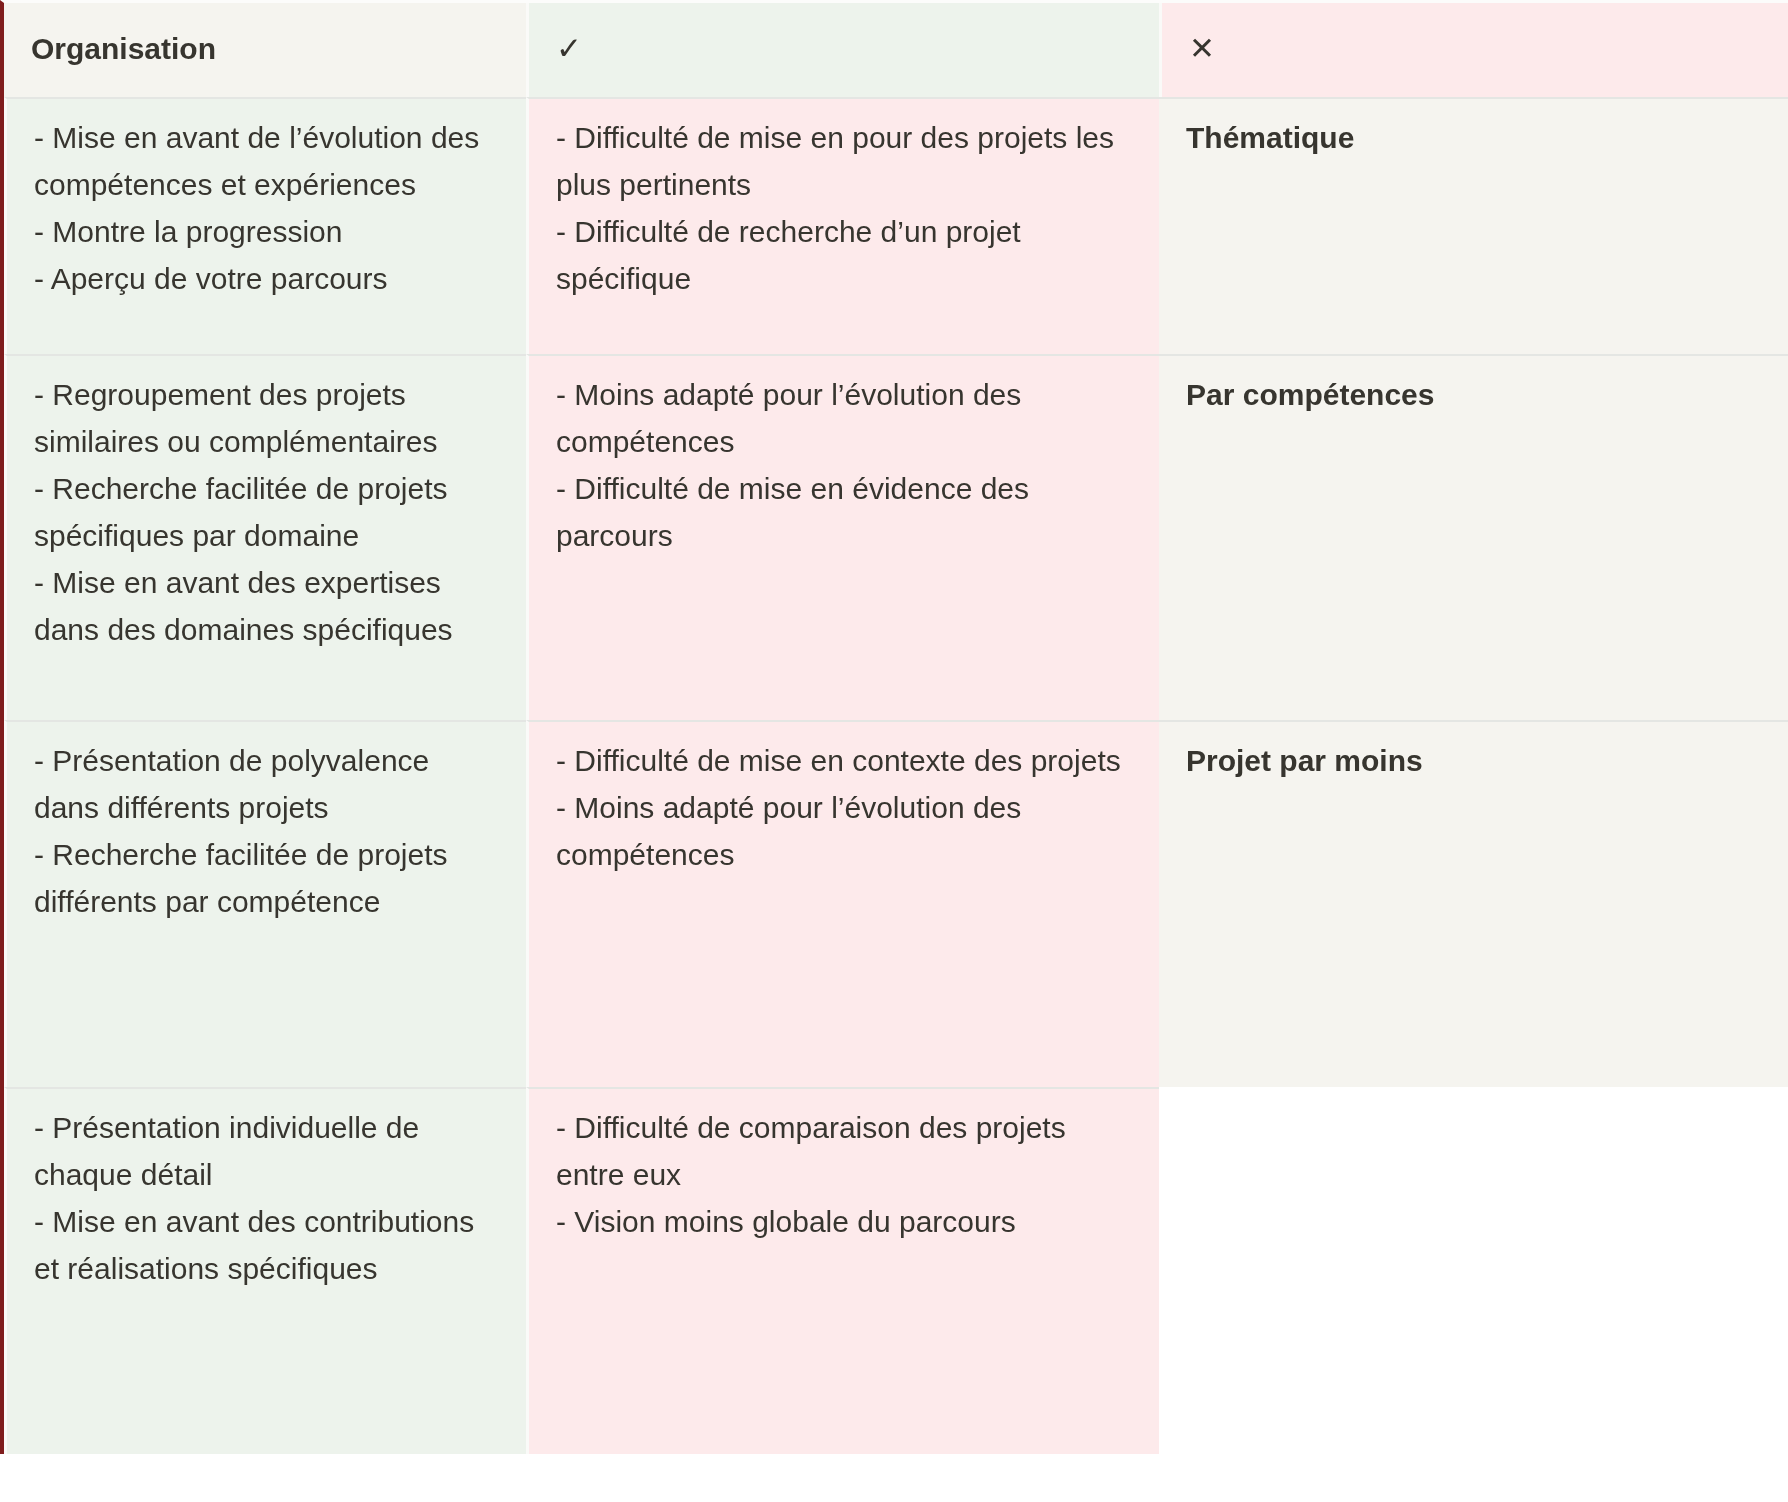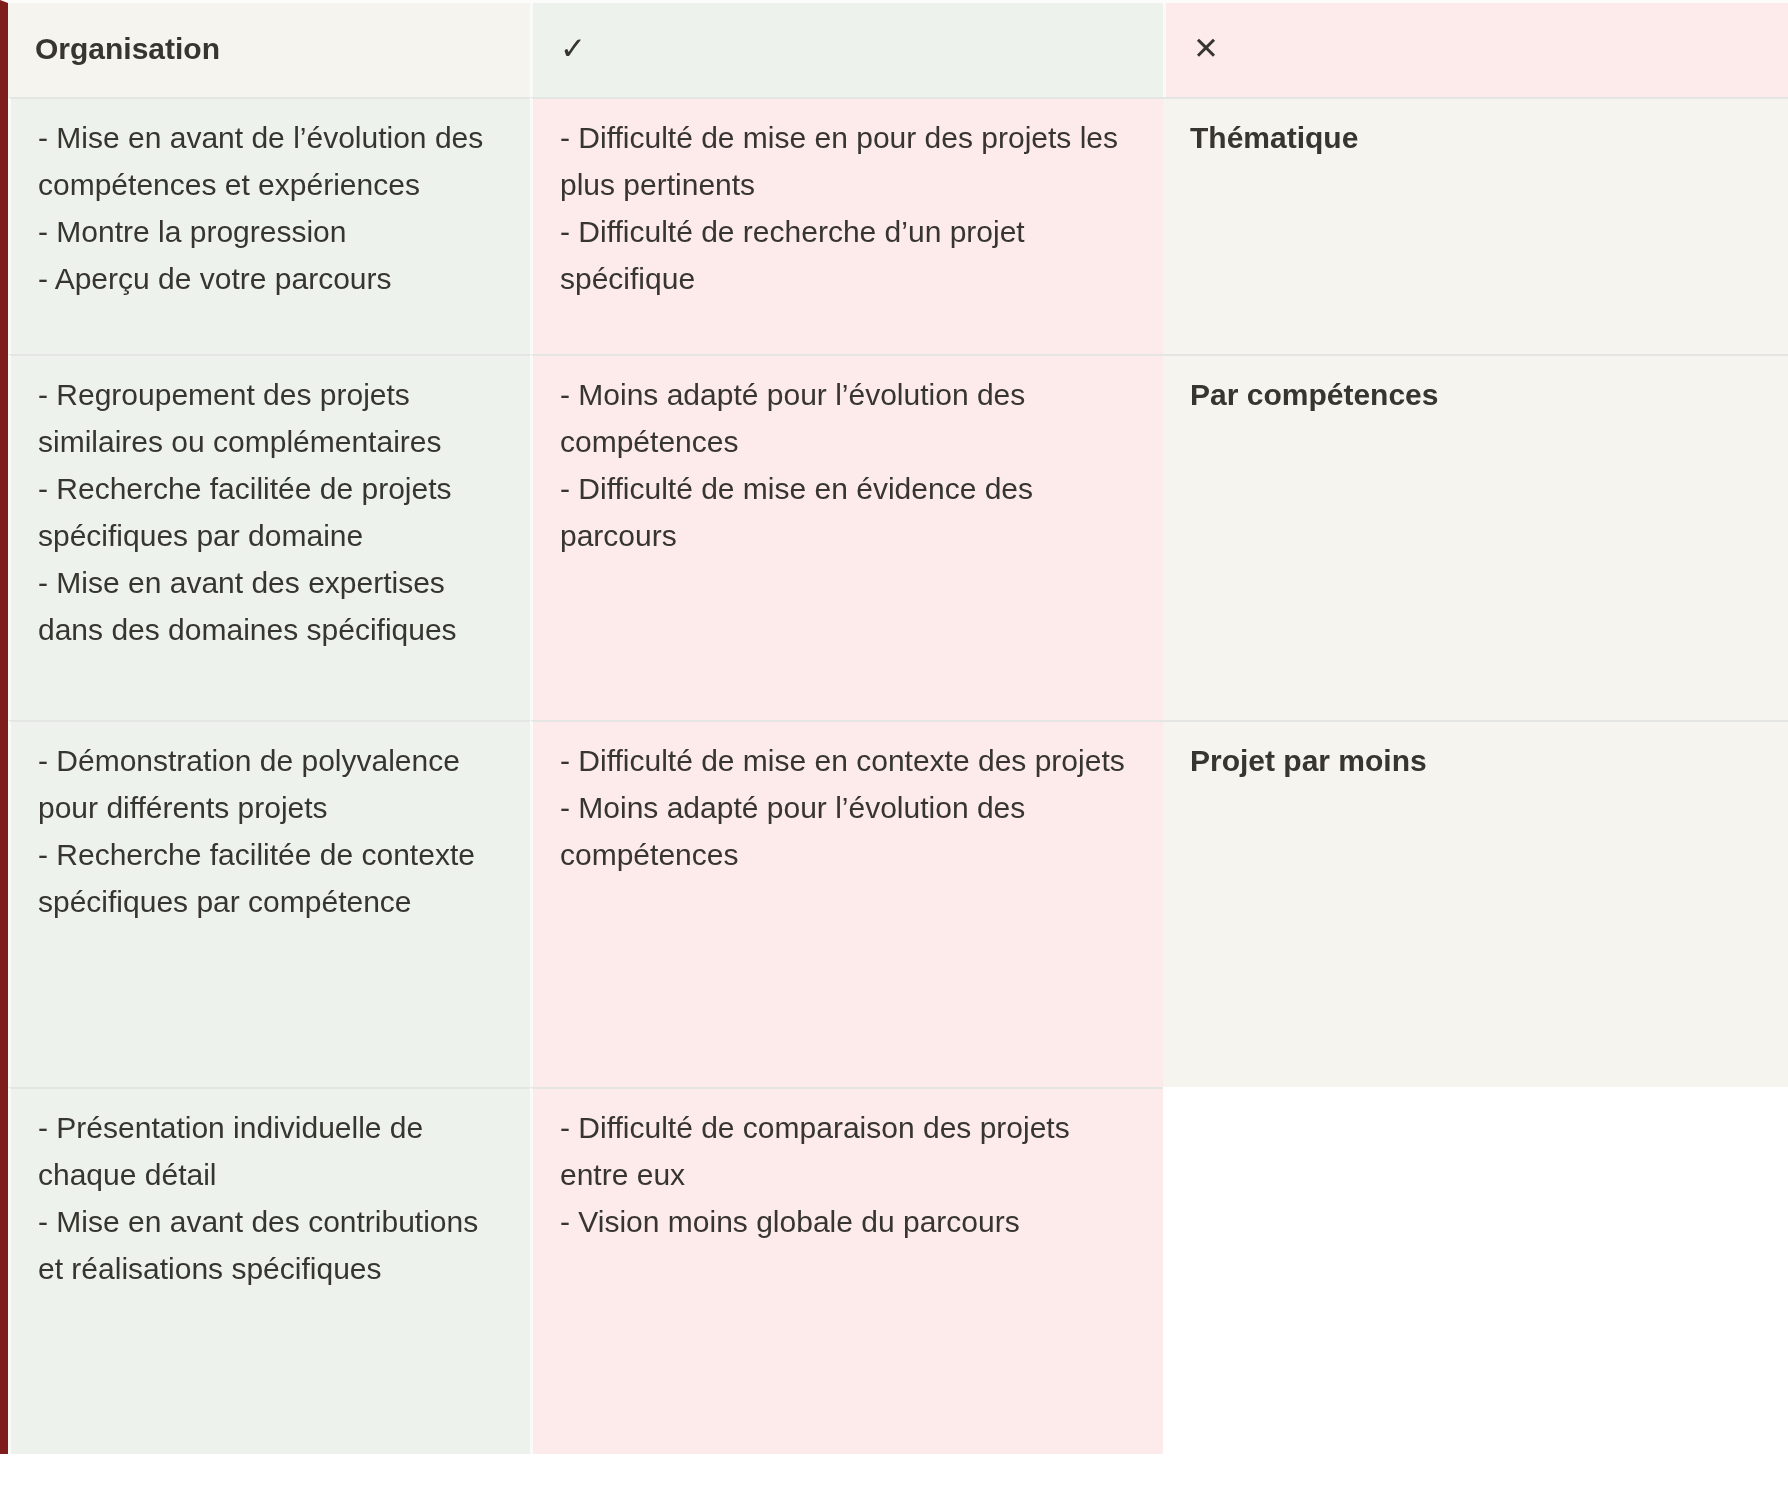--- a/index.html
+++ b/index.html
@@ -8,21 +8,21 @@
     background: #ffffff;
   }
   .table {
     width: 1788px;
     height: 1454px;
     box-sizing: border-box;
     display: grid;
     grid-template-columns: 522px 633px 633px;
     grid-template-rows: 94px 257px 366px 367px auto;
     border-top: 3px solid #fcfcfb;
-    border-left: 8px solid #7f1d1d;
+    border-left: 4px solid #7f1d1d;
     font-family: "Liberation Sans", "DejaVu Sans", sans-serif;
     font-size: 30px;
     line-height: 47px;
     color: #37352f;
     overflow: hidden;
   }
   .cell {
     box-sizing: border-box;
     padding: 15px 26px 24px 27px;
     overflow: hidden;
@@ -80,22 +80,22 @@
       <div class="bullet">- Regroupement des projets similaires ou complémentaires</div>
       <div class="bullet">- Recherche facilitée de projets spécifiques par domaine</div>
       <div class="bullet">- Mise en avant des expertises dans des domaines spécifiques</div>
     </div>
     <div class="cell row-border cons-col">
       <div class="bullet">- Moins adapté pour l’évolution des compétences</div>
       <div class="bullet">- Difficulté de mise en évidence des parcours</div>
     </div>
     <div class="cell row-border label-col"><span>Par compétences</span></div>
     <div class="cell row-border pros-col">
-      <div class="bullet">- Démonstration de polyvalence pour différents projets</div>
-      <div class="bullet">- Recherche facilitée de contexte spécifiques par compétence</div>
+      <div class="bullet">- Présentation de polyvalence dans différents projets</div>
+      <div class="bullet">- Recherche facilitée de projets différents par compétence</div>
     </div>
     <div class="cell row-border cons-col">
       <div class="bullet">- Difficulté de mise en contexte des projets</div>
       <div class="bullet">- Moins adapté pour l’évolution des compétences</div>
     </div>
     <div class="cell row-border label-col"><span>Projet par moins</span></div>
     <div class="cell row-border pros-col">
       <div class="bullet">- Présentation individuelle de chaque détail</div>
       <div class="bullet">- Mise en avant des contributions et réalisations spécifiques</div>
     </div>

